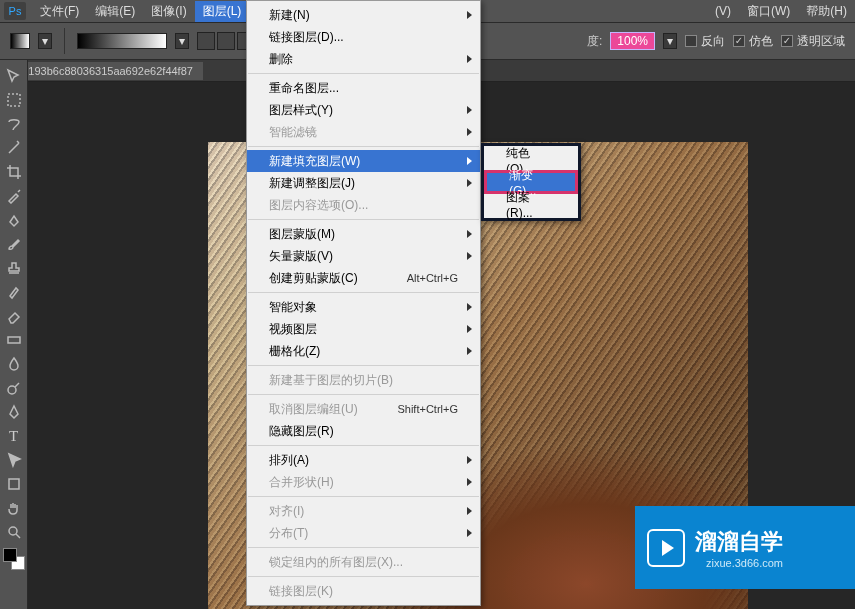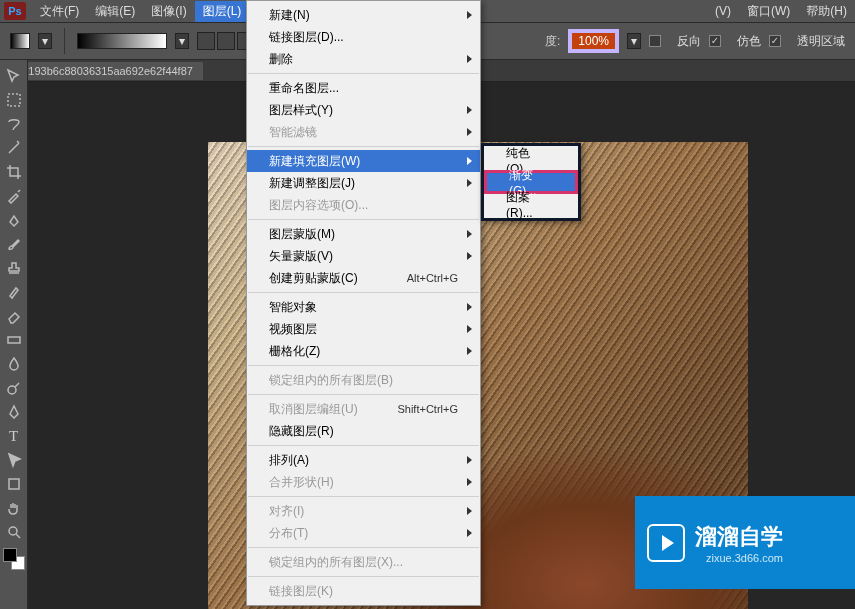--- a/index.html
+++ b/index.html
@@ -1,47 +1,47 @@
 <!DOCTYPE html>
 <html><head>
 <meta charset="utf-8">
 <style>
 *{margin:0;padding:0;box-sizing:border-box;font-family:"Microsoft YaHei",sans-serif;font-size:12px;}
 body{background:#535353;width:855px;height:609px;overflow:hidden;position:relative;}
 .menubar{background:#535353;height:22px;display:flex;align-items:center;padding-left:4px;color:#ddd;}
-.ps-logo{width:22px;height:18px;background:#7f1d1d;color:#31a8ff;font-weight:bold;display:flex;align-items:center;justify-content:center;border-radius:2px;margin-right:6px;font-size:11px;}
+.ps-logo{width:22px;height:18px;background:#404040;color:#31a8ff;font-weight:normal;display:flex;align-items:center;justify-content:center;border-radius:2px;margin-right:6px;font-size:11px;}
 .menubar-item{padding:2px 8px;cursor:pointer;}
 .menubar-item.active{background:#3874d1;color:#fff;}
 .optionbar{background:#535353;height:38px;border-top:1px solid #2a2a2a;border-bottom:1px solid #2a2a2a;display:flex;align-items:center;padding:0 10px;color:#ddd;gap:8px;}
 .opt-swatch{width:20px;height:16px;border:1px solid #222;display:inline-block;}
 .gradient{width:90px;height:16px;background:linear-gradient(90deg,#000,#fff);border:1px solid #222;}
 .dd{width:14px;height:16px;background:#3a3a3a;border:1px solid #222;display:flex;align-items:center;justify-content:center;}
 .g-icons{display:flex;gap:2px;}
 .g-icons span{width:18px;height:18px;border:1px solid #222;background:#454545;}
 .sep{width:1px;height:26px;background:#333;margin:0 4px;}
 .opt-label{color:#ccc;}
-.opt-num{background:#c2410c;border:4px solid #c4b5fd;padding:1px 6px;color:#fff;}
-.chk{display:flex;align-items:center;gap:16px;}
+.opt-num{background:#ec4899;border:1px solid #c4b5fd;padding:1px 6px;color:#fff;}
+.chk{display:flex;align-items:center;gap:4px;}
 .chk .box{width:12px;height:12px;border:1px solid #888;background:#3a3a3a;display:flex;align-items:center;justify-content:center;color:#ccc;font-size:10px;line-height:1;}
 .tabbar{background:#3a3a3a;height:22px;border-bottom:1px solid #222;display:flex;align-items:center;}
 .tab{background:#535353;color:#ccc;padding:3px 10px;font-size:11px;}
 .canvas-area{position:absolute;left:28px;top:82px;right:0;bottom:0;background:#262626;}
 .toolbar{position:absolute;left:0;top:60px;width:28px;bottom:0;background:#535353;border-right:1px solid #2a2a2a;display:flex;flex-direction:column;align-items:center;padding-top:4px;}
 .tool{width:22px;height:22px;margin:1px 0;display:flex;align-items:center;justify-content:center;color:#bbb;font-size:14px;cursor:pointer;}
 .tool svg{width:16px;height:16px;stroke:#bbb;fill:none;stroke-width:1.5;}
 .swatches{margin-top:4px;position:relative;width:22px;height:22px;}
 .swatches .fg{position:absolute;width:14px;height:14px;background:#000;border:1px solid #888;top:0;left:0;}
 .swatches .bg{position:absolute;width:14px;height:14px;background:#fff;border:1px solid #888;bottom:0;right:0;}
 .image{position:absolute;left:180px;top:60px;width:540px;height:520px;overflow:hidden;}
 .hair{width:100%;height:100%;background:
  radial-gradient(ellipse 300px 200px at 70% 85%,#8b4a2e 0%,#6b3a20 40%,transparent 70%),
  repeating-linear-gradient(125deg,rgba(60,40,25,.4) 0 2px,rgba(140,100,60,.3) 2px 5px,rgba(200,170,120,.25) 5px 7px),
  linear-gradient(135deg,#f0e8d8 0%,#d4c4a0 20%,#a07850 45%,#6b4a30 70%,#4a3420 100%);
 filter:contrast(1.05);}
-.watermark{position:absolute;right:0;bottom:20px;width:220px;height:93px;background:#0a84d0;display:flex;align-items:center;color:#fff;padding:0 12px;gap:10px;}
+.watermark{position:absolute;right:0;bottom:20px;width:220px;height:83px;background:#0a84d0;display:flex;align-items:center;color:#fff;padding:0 12px;gap:10px;}
 .wm-icon{width:38px;height:38px;border:2px solid #fff;border-radius:6px;display:flex;align-items:center;justify-content:center;}
 .wm-icon::before{content:"";width:0;height:0;border-left:12px solid #fff;border-top:8px solid transparent;border-bottom:8px solid transparent;margin-left:3px;}
 .wm-text .t1{font-size:22px;font-weight:bold;}
 .wm-text .t2{font-size:11px;color:#cce8f7;text-align:right;}
 .menu{position:absolute;background:#f0f0f0;border:1px solid #999;box-shadow:2px 2px 6px rgba(0,0,0,.4);padding:3px 0;color:#000;}
 .menu.main{left:246px;top:0;width:235px;}
 .menu.sub{left:481px;top:143px;width:100px;border:3px solid #0f172a;}
 .m-item{height:22px;display:flex;align-items:center;padding:0 24px 0 22px;position:relative;cursor:default;}
 .m-item.disabled{color:#999;}
 .m-item.hl{background:#3874d1;color:#fff;}
@@ -227,21 +227,21 @@
     <div class="m-item disabled">图层内容选项(O)...</div>
     <div class="m-sep"></div>
     <div class="m-item">图层蒙版(M)<span class="m-arrow"></span></div>
     <div class="m-item">矢量蒙版(V)<span class="m-arrow"></span></div>
     <div class="m-item">创建剪贴蒙版(C)<span class="m-short">Alt+Ctrl+G</span></div>
     <div class="m-sep"></div>
     <div class="m-item">智能对象<span class="m-arrow"></span></div>
     <div class="m-item">视频图层<span class="m-arrow"></span></div>
     <div class="m-item">栅格化(Z)<span class="m-arrow"></span></div>
     <div class="m-sep"></div>
-    <div class="m-item disabled">锁定组内的所有图层(B)</div>
+    <div class="m-item disabled">新建基于图层的切片(B)</div>
     <div class="m-sep"></div>
     <div class="m-item disabled">取消图层编组(U)<span class="m-short">Shift+Ctrl+G</span></div>
     <div class="m-item">隐藏图层(R)</div>
     <div class="m-sep"></div>
     <div class="m-item">排列(A)<span class="m-arrow"></span></div>
     <div class="m-item disabled">合并形状(H)<span class="m-arrow"></span></div>
     <div class="m-sep"></div>
     <div class="m-item disabled">对齐(I)<span class="m-arrow"></span></div>
     <div class="m-item disabled">分布(T)<span class="m-arrow"></span></div>
     <div class="m-sep"></div>

